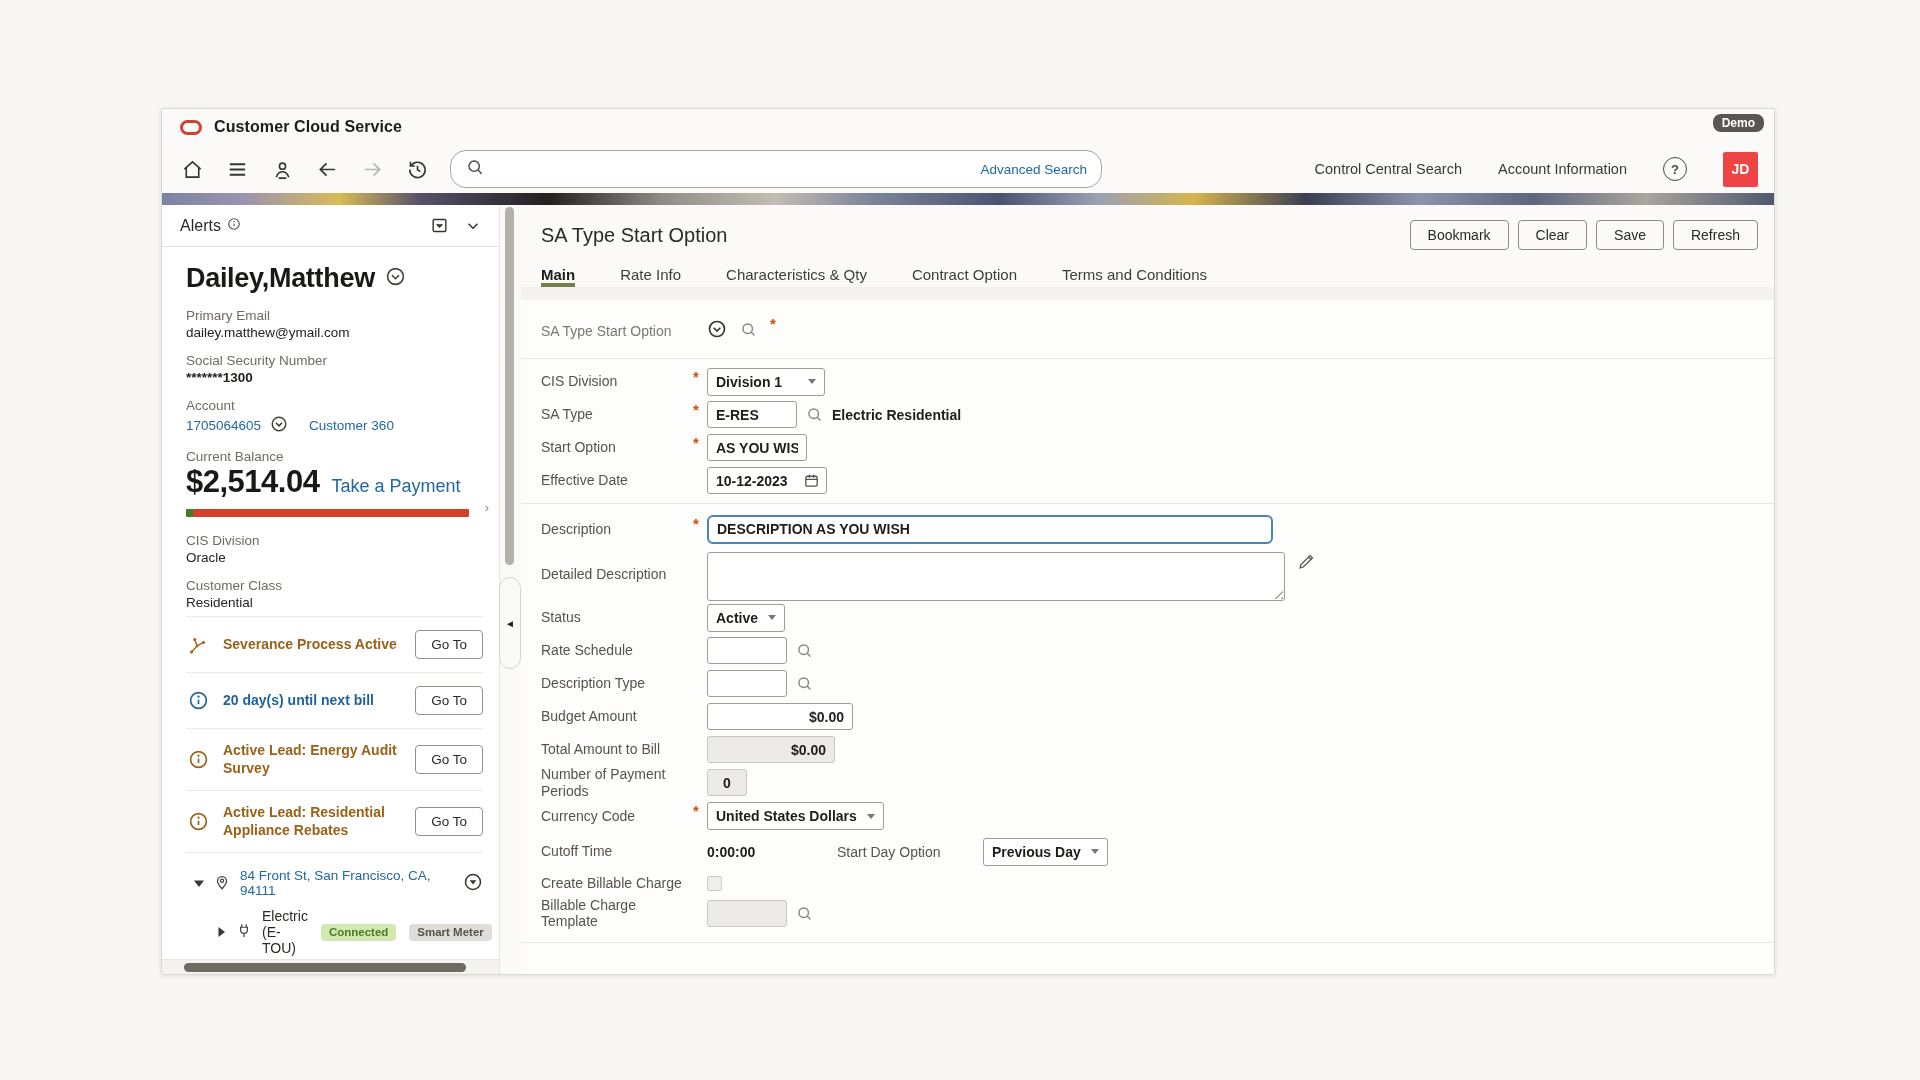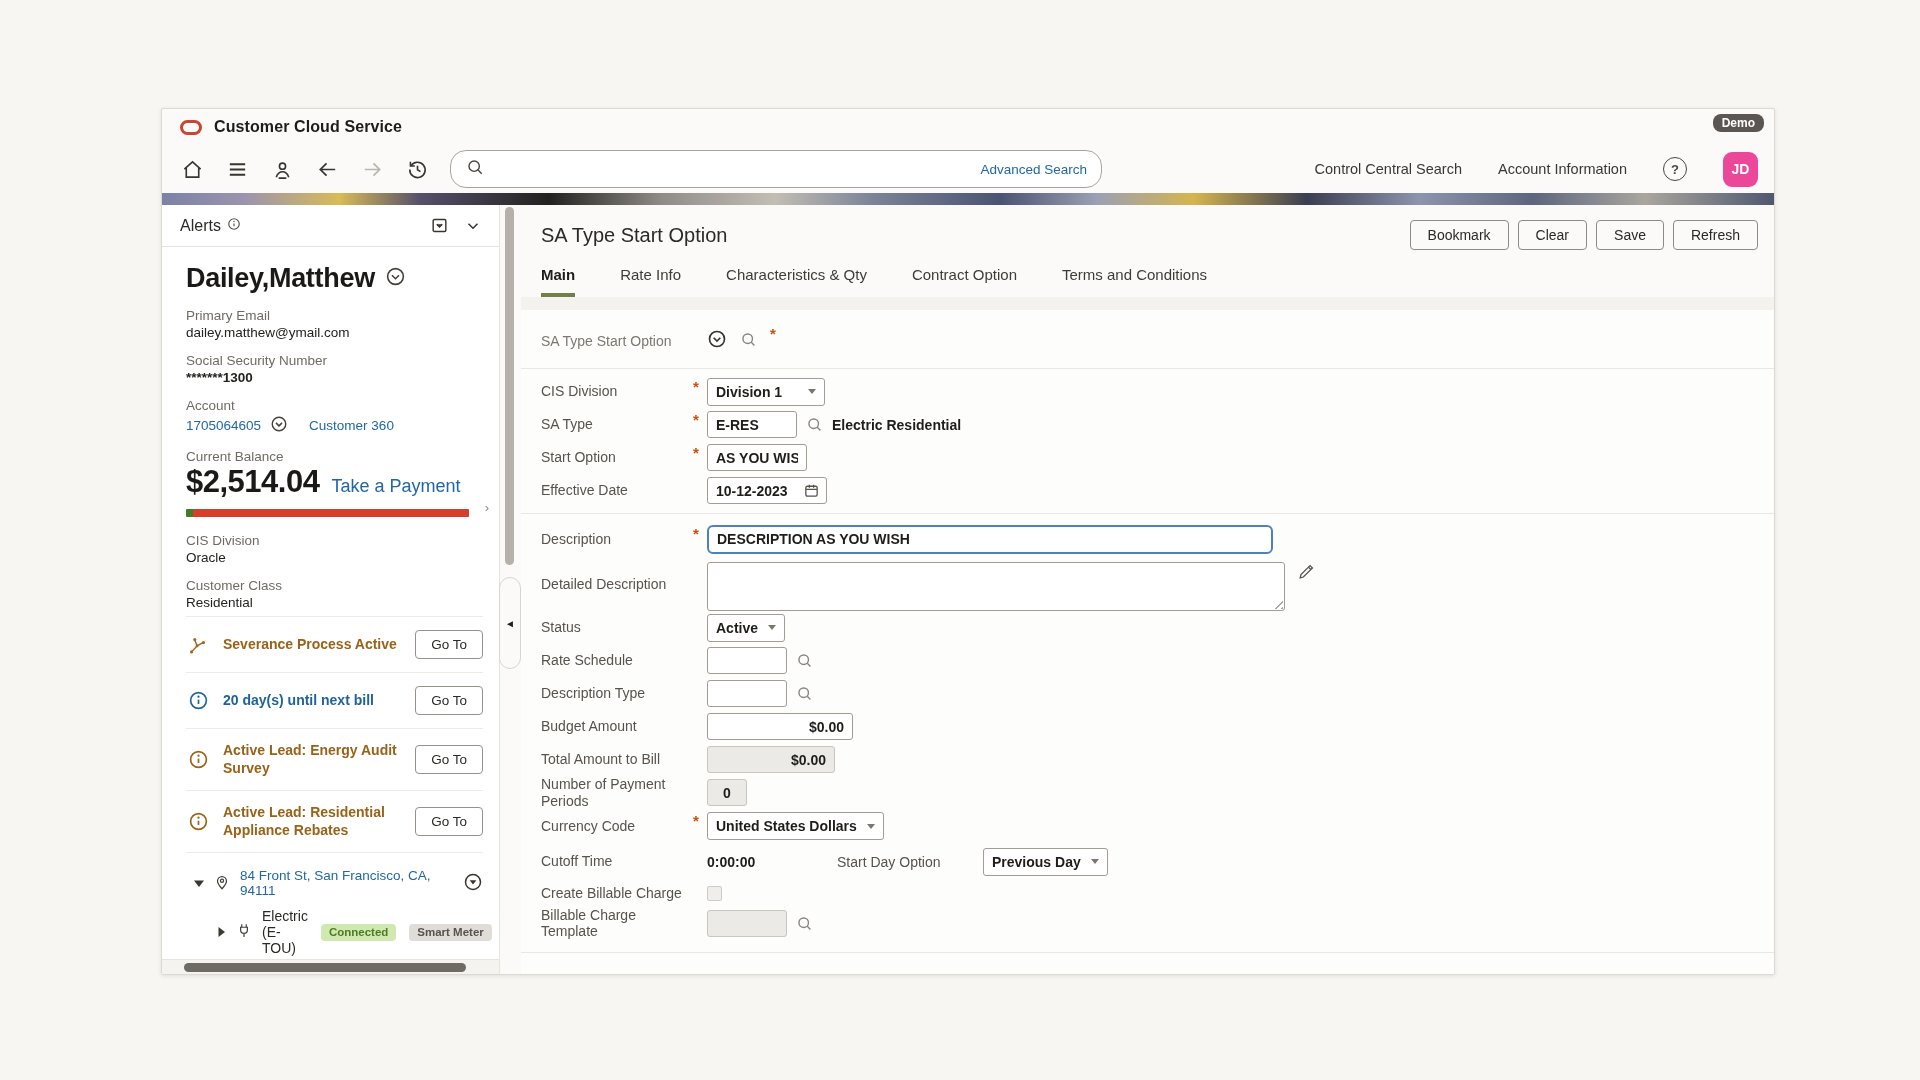--- a/index.html
+++ b/index.html
@@ -22,21 +22,21 @@
   .tb-icon { width:24px; height:24px; margin-right:21px; flex:none; display:flex; align-items:center; justify-content:center; cursor:pointer; }
   .tb-icon svg { display:block; }
   .searchbox { width:652px; height:38px; border:1px solid #a8a39b; border-radius:16px; background:#fff;
                display:flex; align-items:center; padding:0 14px; gap:10px; }
   .searchbox input { flex:1; border:none; outline:none; font-size:14px; font-family:inherit; background:transparent; }
   .adv-link { font-size:13.5px; color:var(--link-blue); cursor:pointer; white-space:nowrap; }
   .tb-right { margin-left:auto; display:flex; align-items:center; gap:36px; }
   .tb-link { font-size:14.5px; color:#3a3733; cursor:pointer; white-space:nowrap; }
   .help-icon { width:24px; height:24px; border:1.8px solid #4a4641; border-radius:50%; display:flex; align-items:center;
                justify-content:center; font-size:13px; font-weight:700; color:#4a4641; cursor:pointer; }
-  .avatar { width:35px; height:35px; border-radius:9px; background:#ec4899; color:#fff; font-size:14px; font-weight:700;
+  .avatar { width:35px; height:35px; border-radius:2px; background:#ef4444; color:#fff; font-size:14px; font-weight:700;
             display:flex; align-items:center; justify-content:center; cursor:pointer;text-align:right; }
 
   
   .banner { height:12px; flex:none;
     background:linear-gradient(90deg,#7d82a4 0%,#9a93b0 5%,#d9bb57 11%,#56506a 16%,#23211f 24%,#8f8c88 31%,
       #c3beb4 38%,#7c8498 44%,#4a5372 52%,#9ba0b4 58%,#d6b44e 64%,#3a3e52 71%,#8d94ae 78%,#5d657f 85%,#aaa69e 92%,#4f586f 100%); }
 
   
   .content { flex:1; display:flex; min-height:0; }
 
@@ -97,21 +97,21 @@
 
   
   .main { flex:1; display:flex; flex-direction:column; min-width:0; background:#f3f2ef; }
   .main-top { background:#fbfaf8; padding:15px 16px 0 20px; flex:none; }
   .main-head { display:flex; align-items:center; }
   .page-title { font-size:20px; font-weight:400; color:#2c2a26; }
   .actions { margin-left:auto; display:flex; gap:9px; }
   .act-btn { border:1px solid #8f8a83; background:#fbfaf8; border-radius:4px; padding:6px 17px; font-size:14px;
              color:#2c2a27; font-family:inherit; cursor:pointer; }
   .tabs { display:flex; gap:45px; margin-top:16px; }
-  .tab { font-size:15px; color:#3f3c38; padding-bottom:10px; cursor:pointer; border-bottom:4px solid transparent; }
+  .tab { font-size:15px; color:#3f3c38; padding-bottom:0; cursor:pointer; border-bottom:4px solid transparent; }
   .tab.active { font-weight:700; color:#1f1d1a; border-bottom-color:var(--tab-olive); }
 
   .form-card { background:#fdfdfc; margin-top:13px; flex:1; padding:10px 18px 0 18px; overflow:hidden; }
   .frow { display:flex; align-items:center; min-height:33px; padding-left:2px; }
   .flabel { width:152px; flex:none; font-size:14px; color:#57534c; line-height:1.2; }
   .req-slot { width:14px; flex:none; font-size:15px; color:#c5500f; font-weight:700; line-height:0; position:relative; top:-5px; }
   .hr { border-top:1px solid #e9e7e2; margin:6px -18px 6px -18px; }
 
   .inp { height:27px; border:1px solid #a19c94; border-radius:3px; background:#fff; padding:0 8px;
          font-size:14px; font-weight:700; color:#1f1d1a; font-family:inherit; outline:none; }

